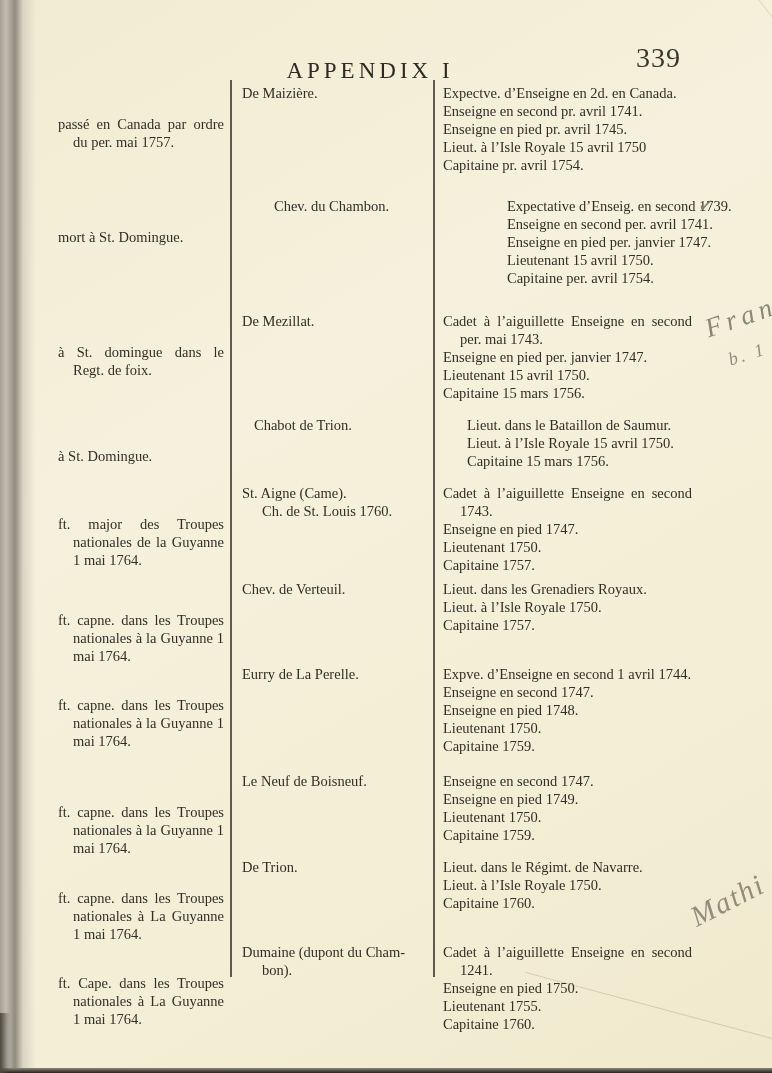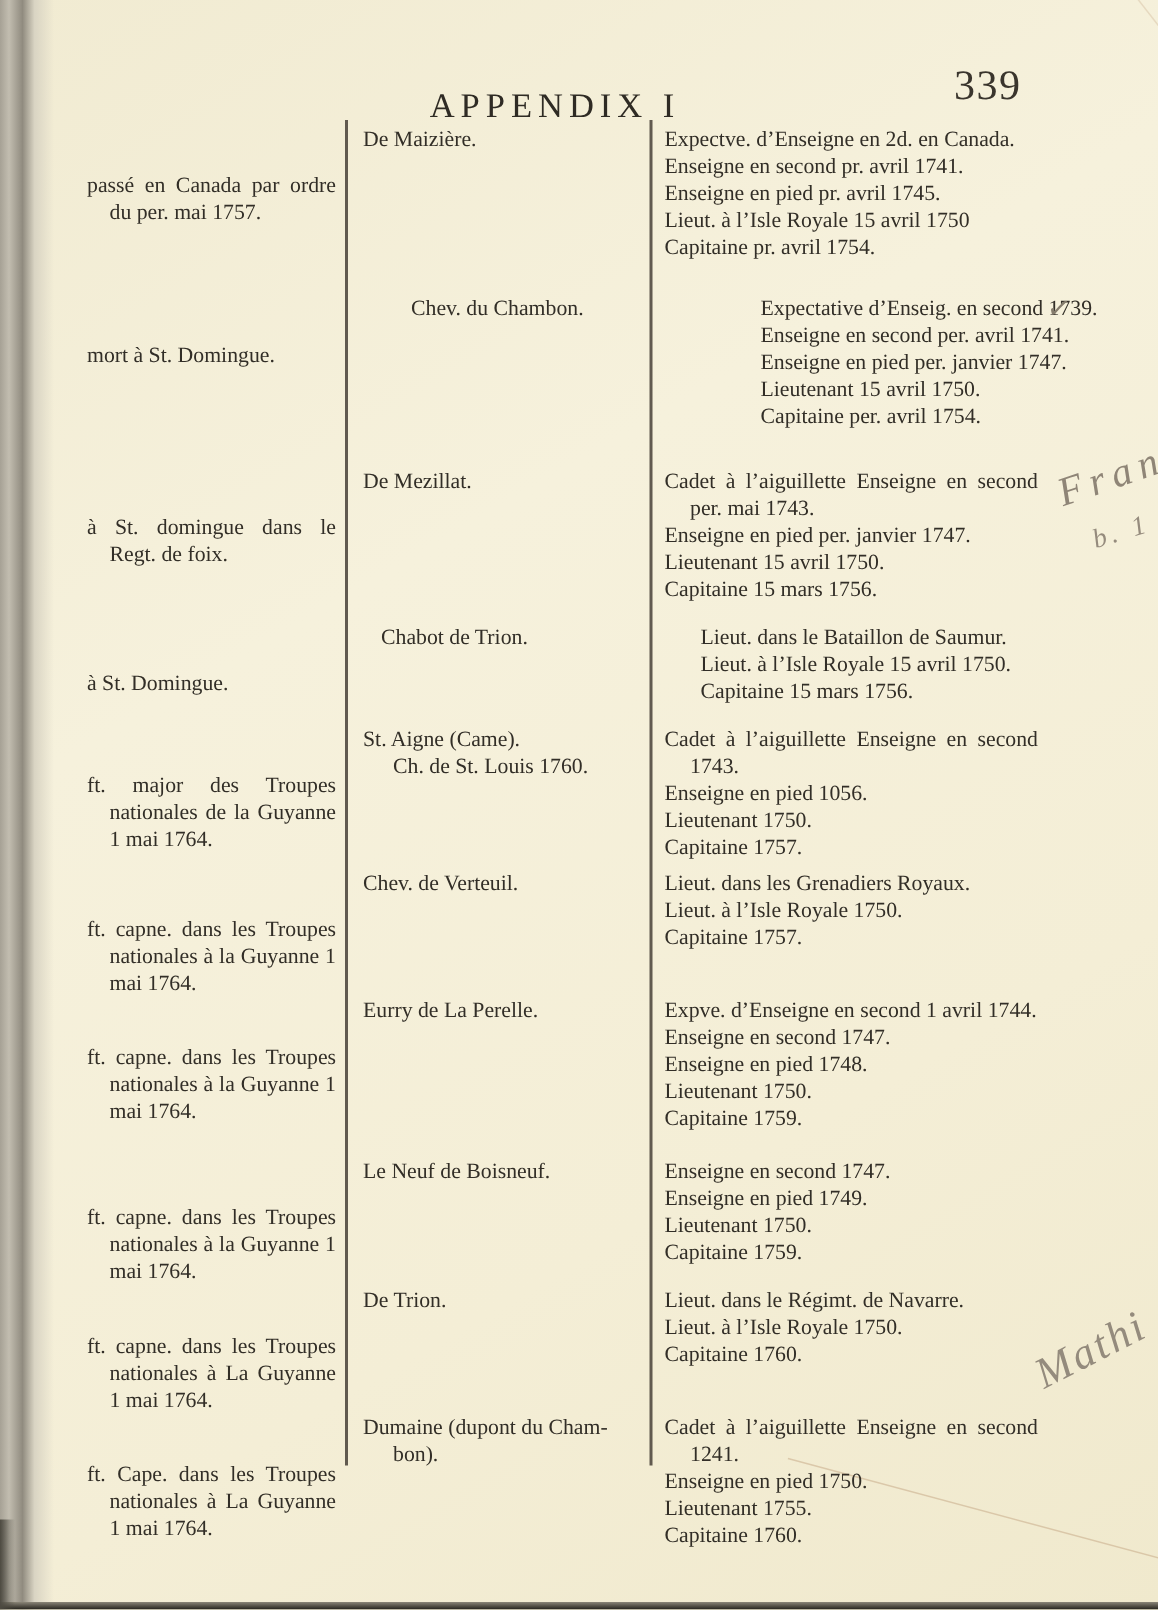--- a/index.html
+++ b/index.html
@@ -151,21 +151,21 @@
     <div class="row">
       <div class="c1">
         <p>ft. major des Troupes nationales de la Guyanne 1 mai 1764.</p>
       </div>
       <div class="c2">
           <p>St. Aigne (Came).</p>
           <p class="cont">Ch. de St. Louis 1760.</p>
         </div>
       <div class="c3">
           <p>Cadet à l’aiguillette Enseigne en second 1743.</p>
-          <p>Enseigne en pied 1056.</p>
+          <p>Enseigne en pied 1747.</p>
           <p>Lieutenant 1750.</p>
           <p>Capitaine 1757.</p>
         </div>
     </div>
 
     <div class="row">
       <div class="c1">
         <p>ft. capne. dans les Troupes nationales à la Guyanne 1 mai 1764.</p>
       </div>
       <div class="c2">

